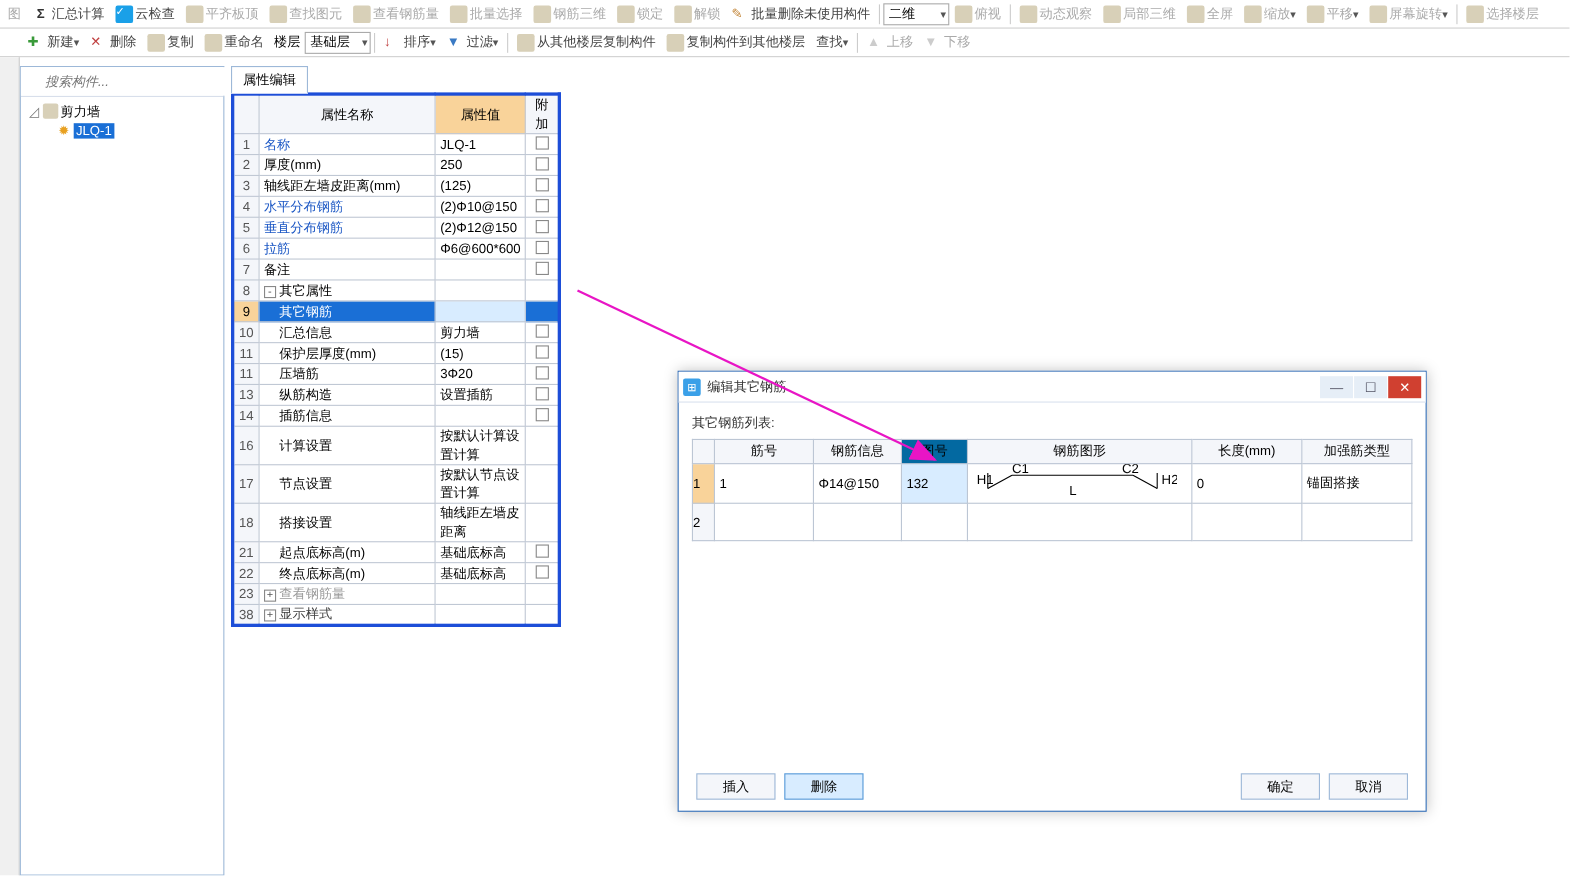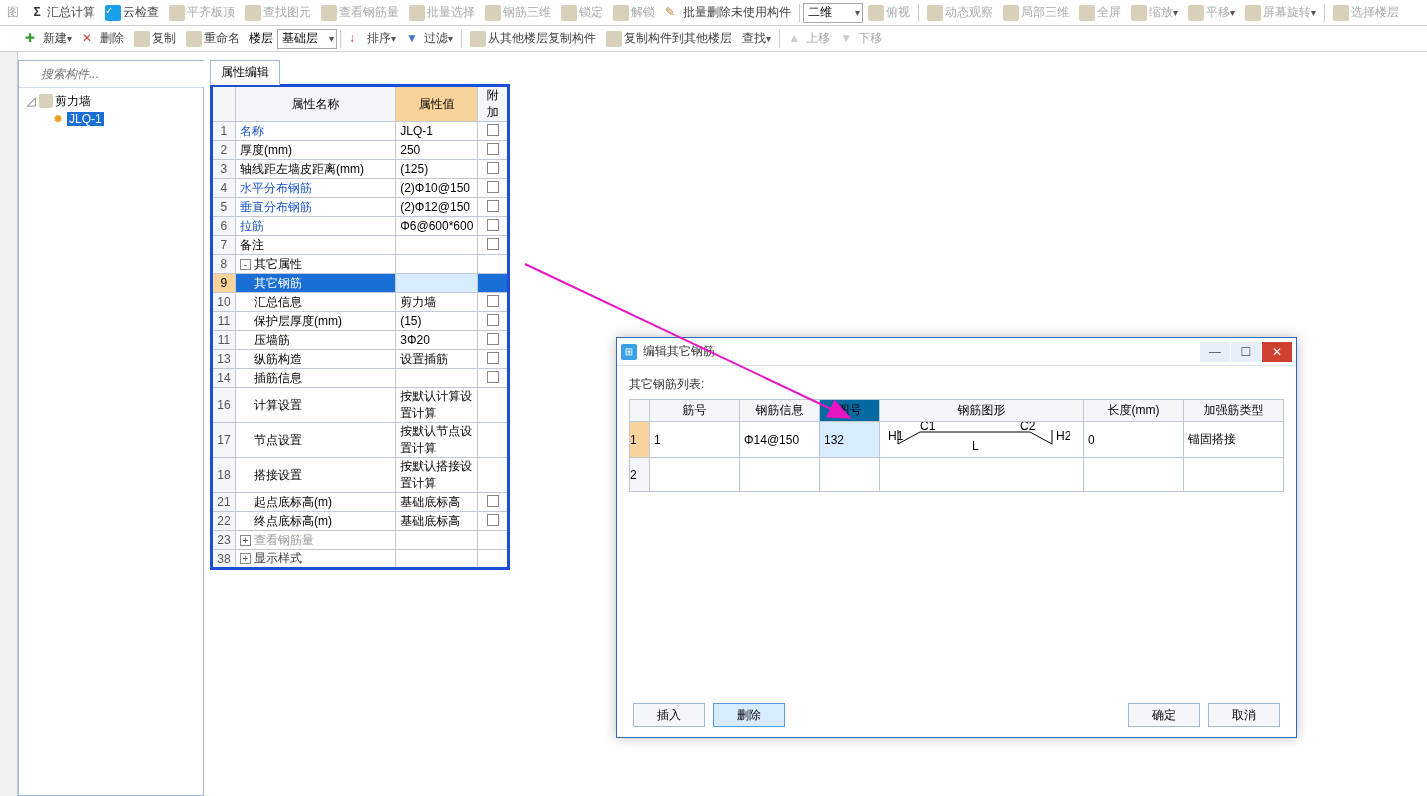--- a/index.html
+++ b/index.html
@@ -335,21 +335,21 @@
         </tr>
         <tr>
           <td class="rownum">17</td>
           <td class="name"><span class="indent1">节点设置</span></td>
           <td class="val">按默认节点设置计算</td>
           <td class="att"></td>
         </tr>
         <tr>
           <td class="rownum">18</td>
           <td class="name"><span class="indent1">搭接设置</span></td>
-          <td class="val">按默认搭接设置计算</td>
+          <td class="val">轴线距左墙皮距离</td>
           <td class="att"></td>
         </tr>
         <tr>
           <td class="rownum">21</td>
           <td class="name"><span class="indent1">起点底标高(m)</span></td>
           <td class="val">基础底标高</td>
           <td class="att"><span class="chk"></span></td>
         </tr>
         <tr>
           <td class="rownum">22</td>

